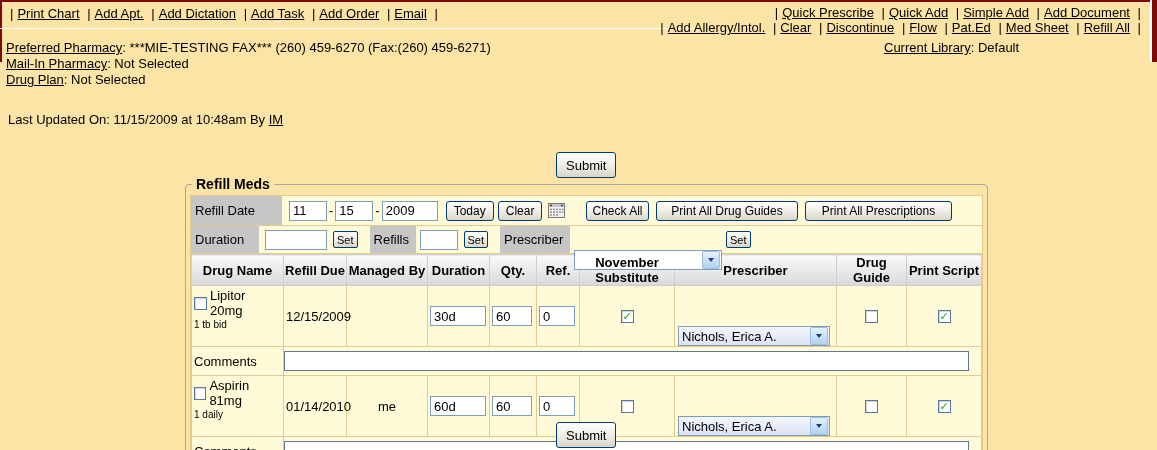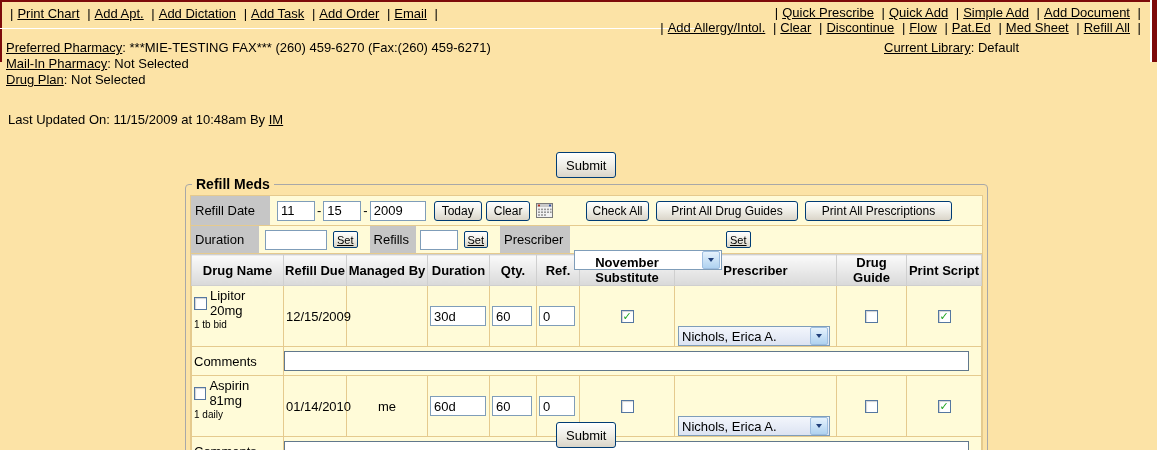--- a/index.html
+++ b/index.html
@@ -22,21 +22,21 @@
   .info-right{position:absolute;left:884px;top:40px;line-height:16px;}
   .ul{text-decoration:underline;cursor:pointer;}
 
   .last-updated{position:absolute;left:8px;top:112px;}
 
   
   .xpbtn{display:inline-flex;align-items:center;justify-content:center;box-sizing:border-box;
     border:1px solid #003C74;border-radius:3px;color:#000;cursor:pointer;
     background:linear-gradient(#FFFFFF,#F1F0E9 45%,#DAD5C9);
     font-family:"Liberation Sans","DejaVu Sans",sans-serif;font-size:13px;height:26px;padding:0 9px;white-space:nowrap;}
-  .xpbtn.small{font-size:11px;height:17px;padding:0 3px;border-radius:2px;text-decoration:underline;}
+  .xpbtn.small{font-size:11px;height:17px;padding:0 3px;border-radius:2px;}
   .xpbtn.mid{font-size:12px;height:20px;padding:0 7px;}
   .tinput{box-sizing:border-box;border:1px solid #7F9DB9;background:#fff;height:20px;
     font-family:"Liberation Sans","DejaVu Sans",sans-serif;font-size:13px;padding:1px 3px;}
   .cb{box-sizing:border-box;width:13px;height:13px;background:#fff;border:1px solid #5577A0;
     box-shadow:inset 1px 1px 1px rgba(0,0,0,0.18);display:inline-flex;align-items:center;justify-content:center;
     font:bold 11px/11px "Liberation Sans","DejaVu Sans",sans-serif;color:#1EA41E;cursor:pointer;}
   .fselect{box-sizing:border-box;display:flex;align-items:center;border:1px solid #7F9DB9;background:#fff;height:20px;cursor:pointer;margin-top:40px;}
   .fselect.tint{background:linear-gradient(#F3F6FC,#DCE3F2);}
   .fsel-text{flex:1;padding-left:3px;font-size:13px;white-space:nowrap;overflow:hidden;}
   .fsel-arrow{width:16px;height:16px;margin:1px;display:flex;align-items:center;justify-content:center;
@@ -136,21 +136,21 @@
     <span class="ul">IM</span>
   </div>
 
   <button class="xpbtn submit-top">Submit</button>
 
   <fieldset class="refill">
     <legend>Refill Meds</legend>
     <div class="grid-wrap">
 
       <div class="rowA">
-        <div class="glabel" style="width:79px;">Refill Date</div>
+        <div class="glabel" style="width:91px;">Refill Date</div>
         <input class="tinput" style="width: 38px; margin-left: 7px;" value="11">
         <span class="dash">-</span>
         <input class="tinput" style="width: 38px;" value="15">
         <span class="dash">-</span>
         <input class="tinput" style="width: 56px;" value="2009">
         <button class="xpbtn mid" style="margin-left:8px;">Today</button>
         <button class="xpbtn mid" style="margin-left:4px;">Clear</button>
         <span style="margin-left:6px;display:inline-flex;cursor:pointer;">
           <svg width="17" height="15" viewBox="0 0 17 15">
             <rect x="0.5" y="0.5" width="16" height="14" fill="#F2F2F2" stroke="#7A7A7A"></rect>

